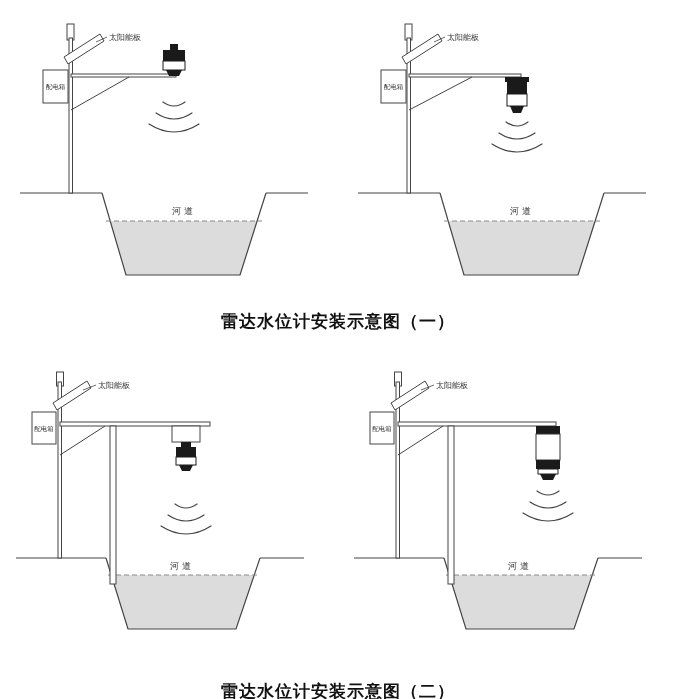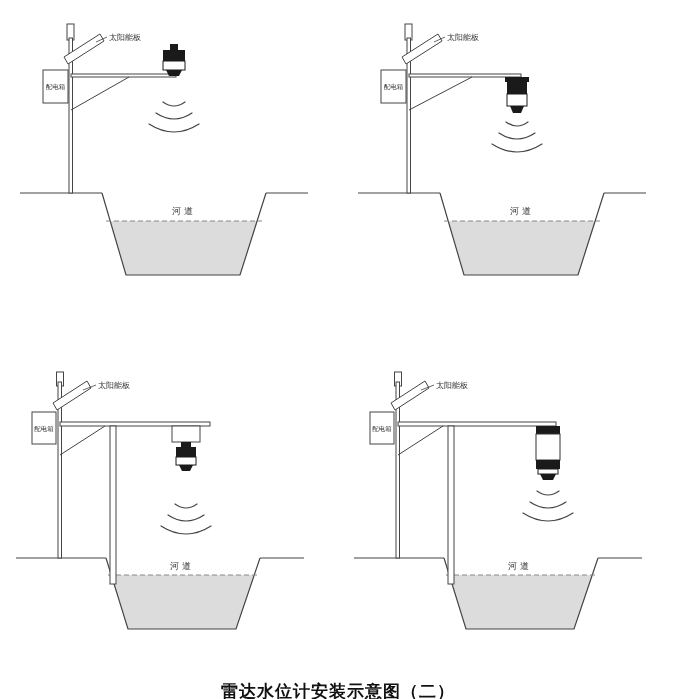--- a/index.html
+++ b/index.html
@@ -77,20 +77,21 @@
         <polygon points="158,98 172,98 169,105 161,105" fill="#1a1a1a"></polygon>
       </g>
       <g stroke="#444" stroke-width="1.2" fill="none" stroke-linecap="round">
         <path d="M 154,114 Q 165,122 176,114"></path>
         <path d="M 147,125 Q 165,137 183,125"></path>
         <path d="M 140,136 Q 165,152 190,136"></path>
       </g>
     </svg>
   </div>
 
+  <div class="caption" style="top:310px;">雷达水位计安装示意图（一）</div>
 
   <div class="panel" style="left:10px;top:370px;">
     <svg width="300" height="290" viewBox="0 0 300 290">
       <polygon points="101.3,205 244.3,205 226,259 118,259" fill="#dcdcdc"></polygon>
       <path d="M 6,188 H 96 M 250,188 H 294" stroke="#444" stroke-width="1.2" fill="none"></path>
       <path d="M 96,188 L 118,259 H 226 L 250,188" stroke="#444" stroke-width="1.2" fill="none"></path>
       <path d="M 98,205 H 248" stroke="#888" stroke-width="1" stroke-dasharray="5 3" fill="none"></path>
       <text x="172" y="199" font-size="9" text-anchor="middle" style="letter-spacing:3px">河道</text>
       <rect x="46.5" y="2" width="7" height="14" fill="#fff" stroke="#444"></rect>
       <rect x="48" y="12" width="3.5" height="176" fill="#fff" stroke="#444"></rect>

